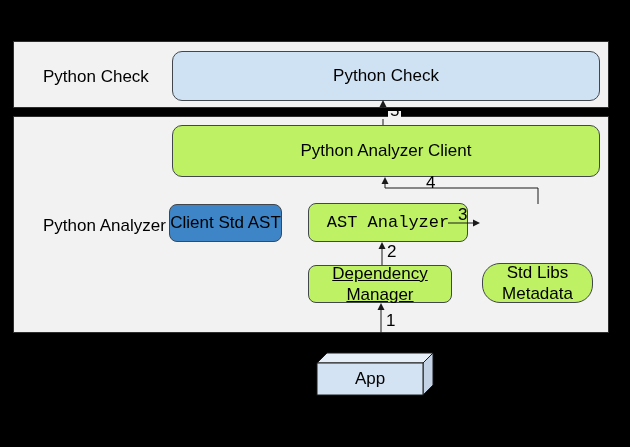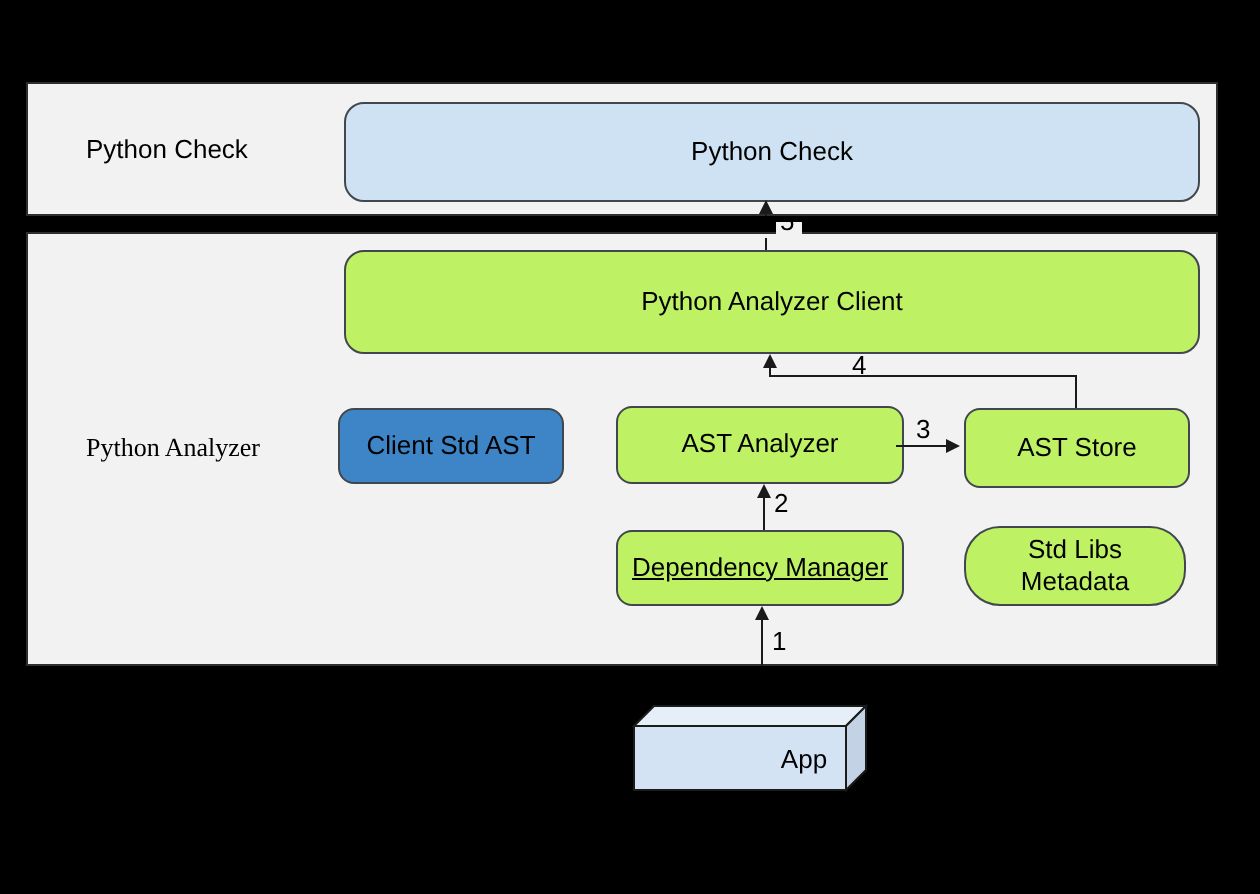--- a/index.html
+++ b/index.html
@@ -3,59 +3,59 @@
 <meta charset="utf-8">
 <style>
   html, body { margin: 0; padding: 0; background: #000; }
   #stage {
     position: relative;
     width: 630px;
     height: 447px;
     background: #000;
     overflow: hidden;
     font-family: "Liberation Sans", sans-serif;
-    font-size: 13px;
+    font-size: 17px;
     color: #000;
   }
   .panel {
     position: absolute;
     background: #f2f2f2;
     border: 1px solid #2e2e2e;
     box-sizing: border-box;
     z-index: 1;
   }
   #panel-check    { left: 13px; top: 41px;  width: 596px; height: 67px; }
   #panel-analyzer { left: 13px; top: 116px; width: 596px; height: 217px; }
   .section-label {
     position: absolute;
     z-index: 2;
     white-space: nowrap;
   }
   #label-check    { left: 43px; top: 67px; }
-  #label-analyzer { left: 43px; top: 216px; font-family: Liberation Serif, serif; }
+  #label-analyzer { left: 43px; top: 216px; }
   .node {
     position: absolute;
     box-sizing: border-box;
     border: 1px solid #41474d;
     display: flex;
     align-items: center;
     justify-content: center;
     text-align: center;
     z-index: 2;
     line-height: 1.25;
   }
   .r10 { border-radius: 10px; }
   .r8  { border-radius: 8px; }
   .fill-light  { background: #cfe2f3; }
   .fill-medium { background: #bef264; }
   .fill-dark   { background: #3d85c6; }
   #node-python-check       { left: 172px; top: 51px;  width: 428px; height: 50px; }
   #node-client             { left: 172px; top: 125px; width: 428px; height: 52px; }
   #node-std-ast            { left: 169px; top: 204px; width: 113px; height: 38px; }
-  #node-ast-analyzer       { left: 308px; top: 203px; width: 144px; height: 39px; }
+  #node-ast-analyzer       { left: 308px; top: 203px; width: 160px; height: 39px; font-family: Liberation Mono, monospace; }
   #node-ast-store          { left: 482px; top: 204px; width: 113px; height: 40px; }
   #node-dependency-manager { left: 308px; top: 265px; width: 144px; height: 38px; text-decoration: underline; }
   #node-std-libs           { left: 482px; top: 263px; width: 111px; height: 40px; white-space: pre-line; border-radius: 18px; }
   #arrow-layer {
     position: absolute;
     left: 0; top: 0;
     z-index: 4;
     pointer-events: none;
   }
   .edge-num {
@@ -81,39 +81,37 @@
     line-height: 14px;
   }
   #app-label {
     position: absolute;
     left: 317px; top: 363px;
     width: 106px; height: 32px;
     display: flex;
     align-items: center;
     justify-content: center;
     z-index: 5;
-    padding-left: 32px;
   }
 </style>
 </head>
 <body>
 
 <div id="stage">
 
   <div class="panel" id="panel-check"></div>
   <div class="panel" id="panel-analyzer"></div>
 
   <div class="section-label" id="label-check">Python Check</div>
   <div class="section-label" id="label-analyzer">Python Analyzer</div>
 
   <div class="node r10 fill-light" id="node-python-check">Python Check</div>
   <div class="node r10 fill-medium" id="node-client">Python Analyzer Client</div>
   <div class="node r8 fill-dark" id="node-std-ast">Client Std AST</div>
   <div class="node r8 fill-medium" id="node-ast-analyzer">AST Analyzer</div>
-  <div class="node r8 fill-medium" id="node-ast-store">AST Store</div>
   <div class="node r8 fill-medium" id="node-dependency-manager">Dependency Manager</div>
   <div class="node r8 fill-medium" id="node-std-libs">Std Libs
 Metadata</div>
 
   <svg id="arrow-layer" width="630" height="447" viewBox="0 0 630 447">
 
     <g>
       <line x1="381" y1="333" x2="381" y2="310" stroke="#1a1a1a" stroke-width="1"></line>
       <polygon points="381,303 377.5,310 384.5,310" fill="#1a1a1a"></polygon>
     </g>

